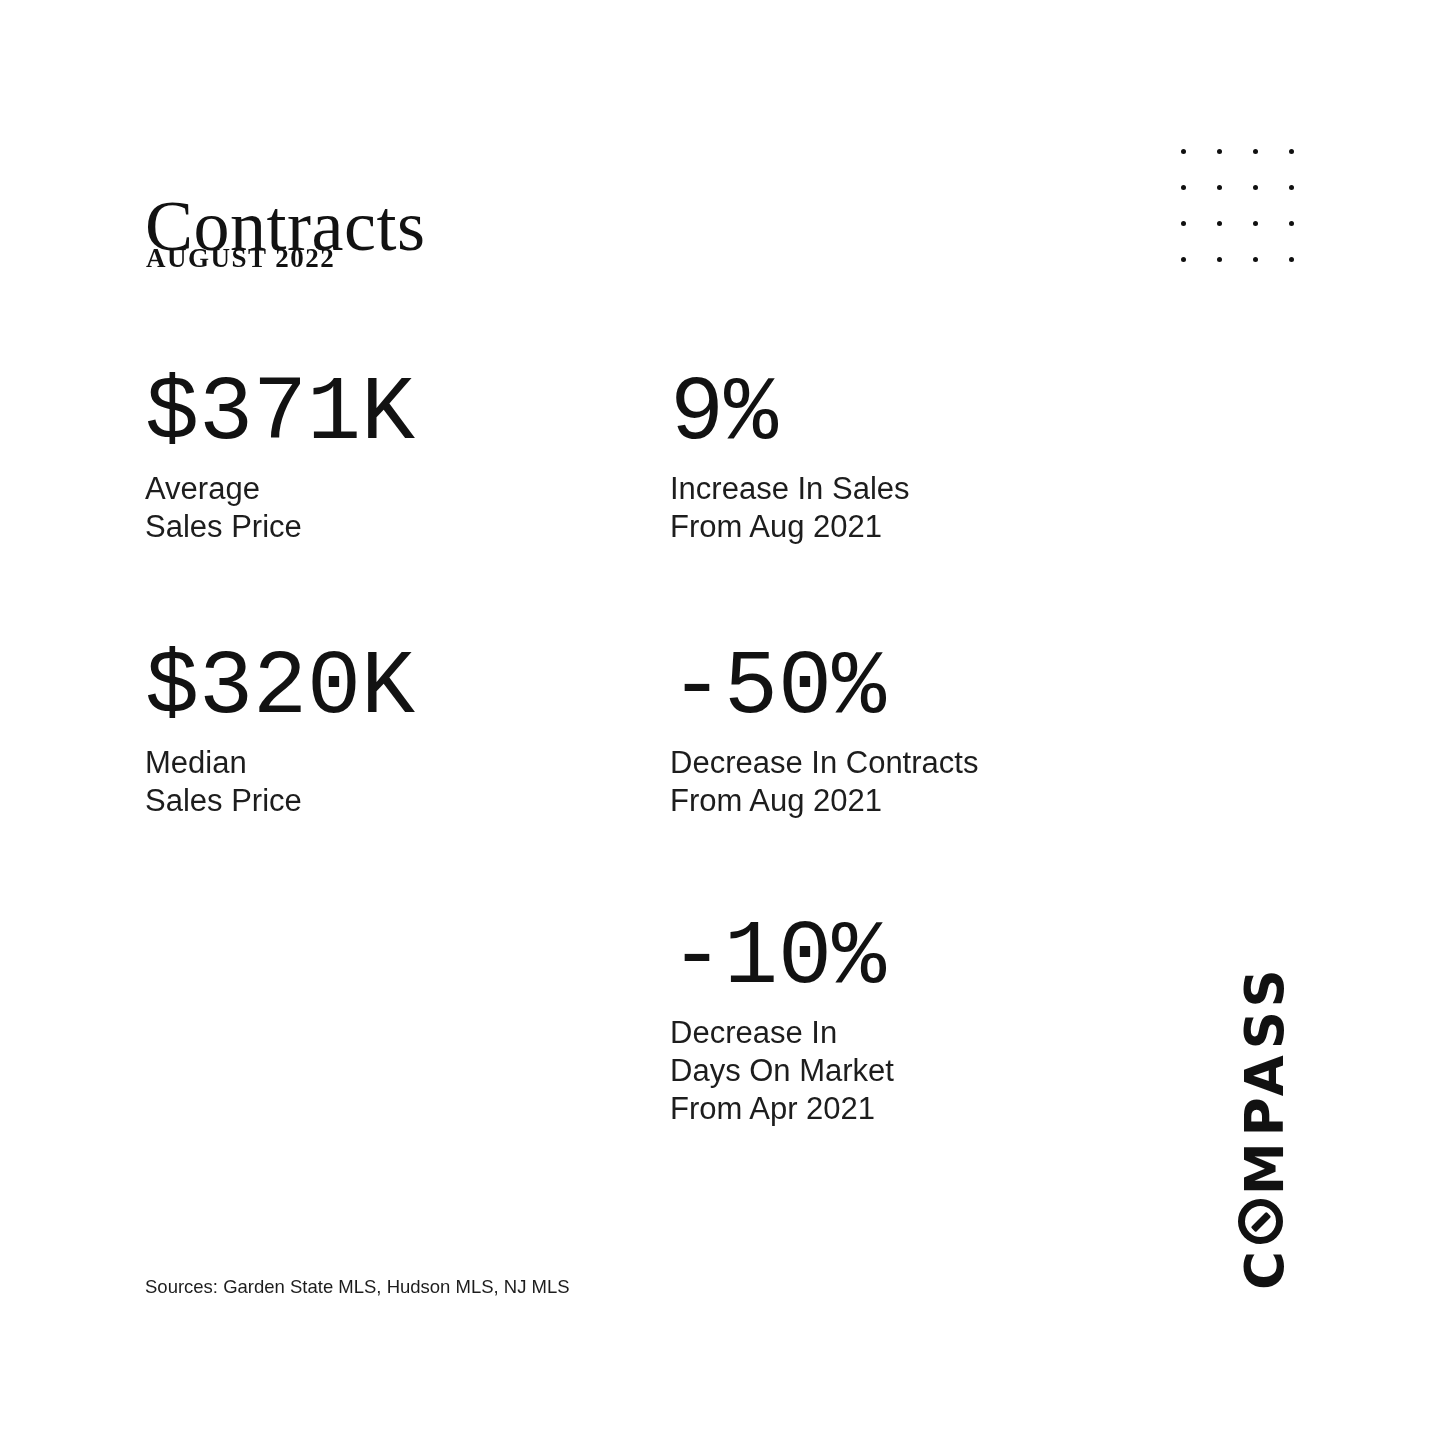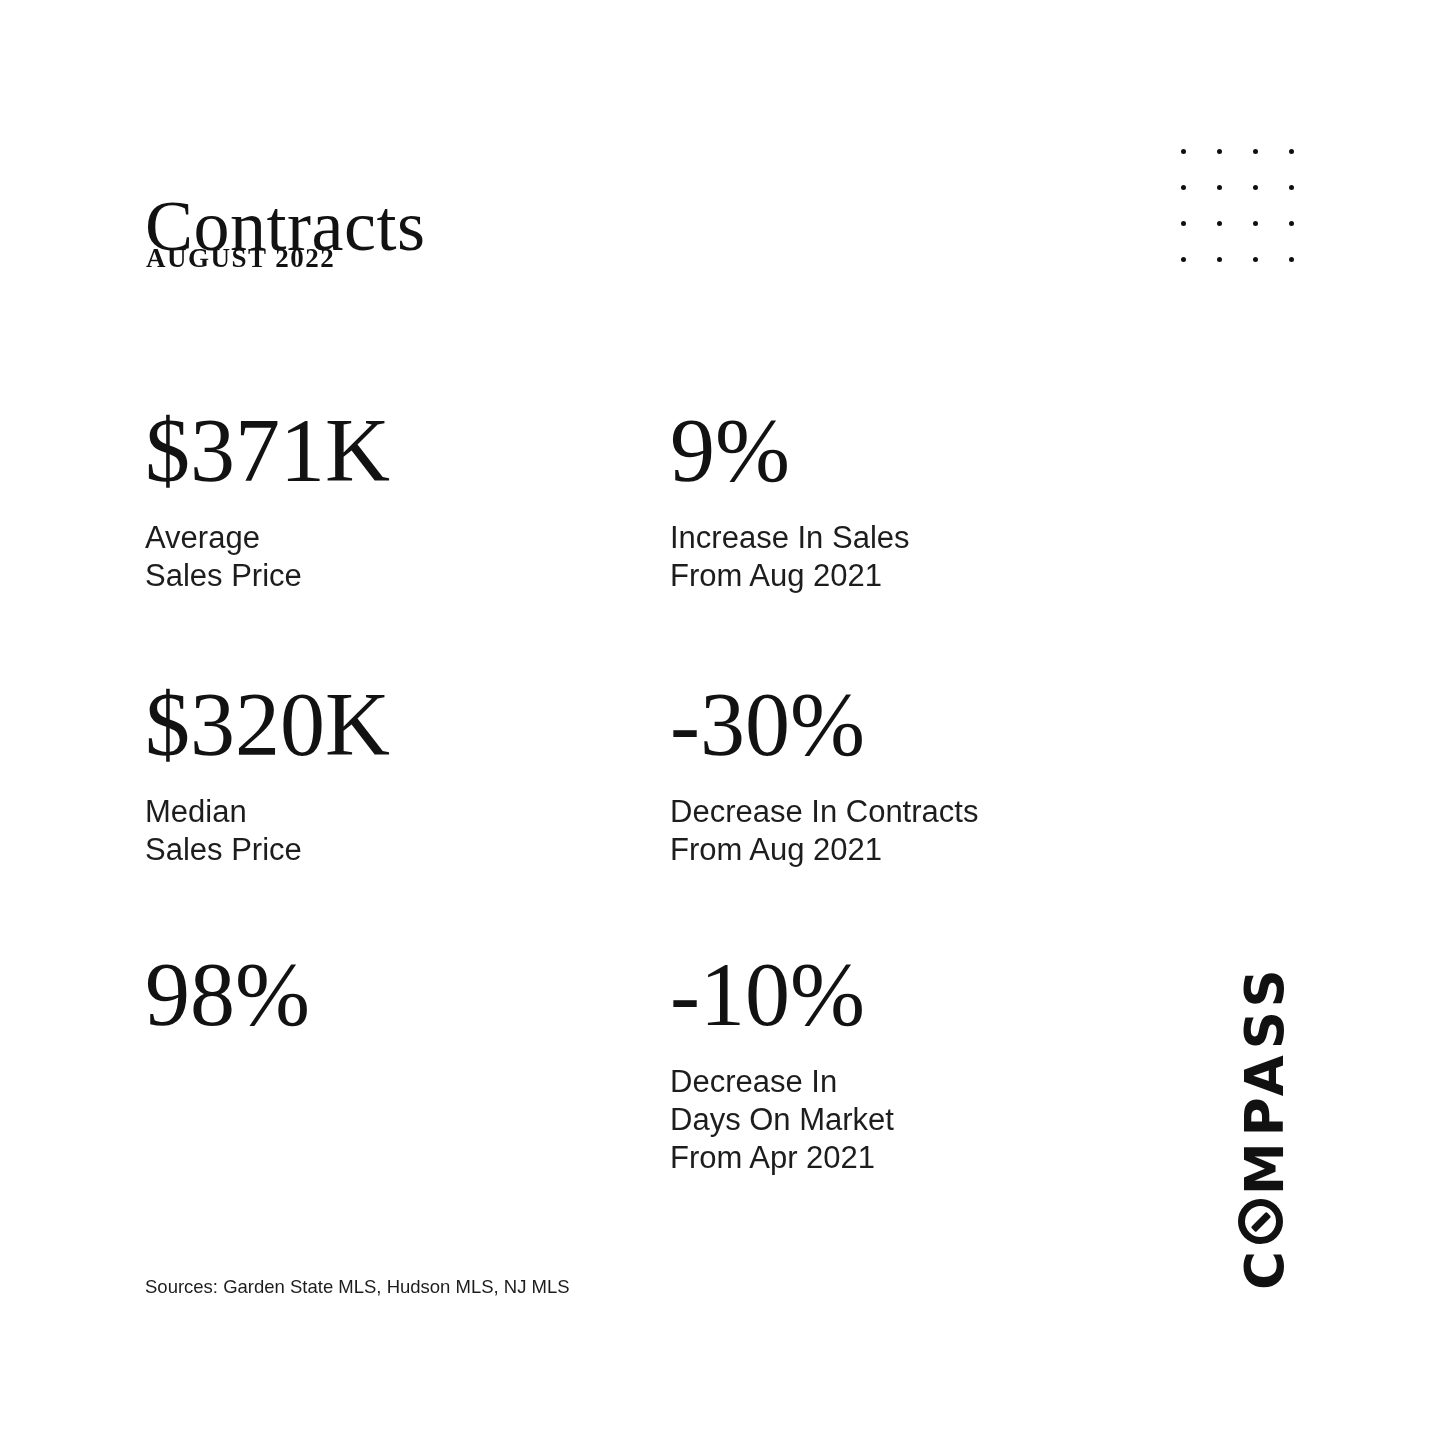--- a/index.html
+++ b/index.html
@@ -42,26 +42,26 @@
   
   .stat { position: absolute; }
   .pos0 { left: 145px; top: 370px; }
   .pos1 { left: 670px; top: 370px; }
   .pos2 { left: 145px; top: 644px; }
   .pos3 { left: 670px; top: 644px; }
   .pos4 { left: 145px; top: 914px; }
   .pos5 { left: 670px; top: 914px; }
 
   .stat-value {
-    font-family: Liberation Serif, serif;
+    font-family: Liberation Mono, monospace;
     font-size: 90px; font-weight: 400; line-height: 88px;
-    color: #121212; letter-spacing: 0px; margin-top: 37px;
+    color: #121212; letter-spacing: 0px;
   }
   .stat-label {
-    margin-top: 24px;
+    margin-top: 12px;
     font-size: 31px; line-height: 38px;
     white-space: pre-line;
     color: #1d1d1d;
   }
 
   
   .sources {
     position: absolute; left: 145px; top: 1275px;
     font-size: 18.5px; line-height: 24px; color: #1d1d1d;
   }
@@ -137,27 +137,26 @@
 From Aug 2021</div>
     </div>
 
     <div class="stat pos2">
       <div class="stat-value">$320K</div>
       <div class="stat-label">Median
 Sales Price</div>
     </div>
 
     <div class="stat pos3">
-      <div class="stat-value">-30%</div>
+      <div class="stat-value">-50%</div>
       <div class="stat-label">Decrease In Contracts
 From Aug 2021</div>
     </div>
 
     <div class="stat pos4">
-      <div class="stat-value">98%</div>
     </div>
 
     <div class="stat pos5">
       <div class="stat-value">-10%</div>
       <div class="stat-label">Decrease In
 Days On Market
 From Apr 2021</div>
     </div>
 
   </section>

